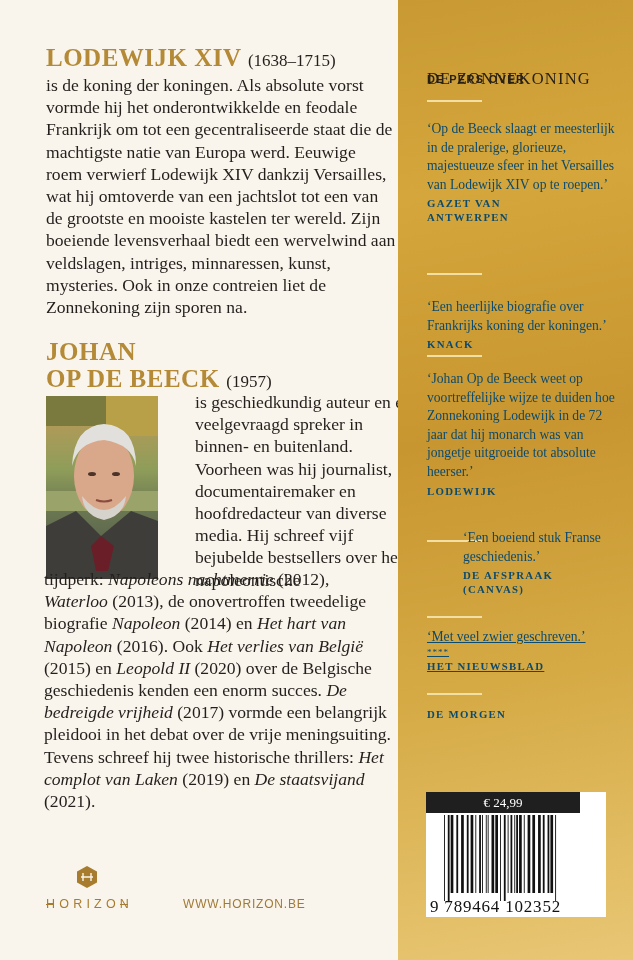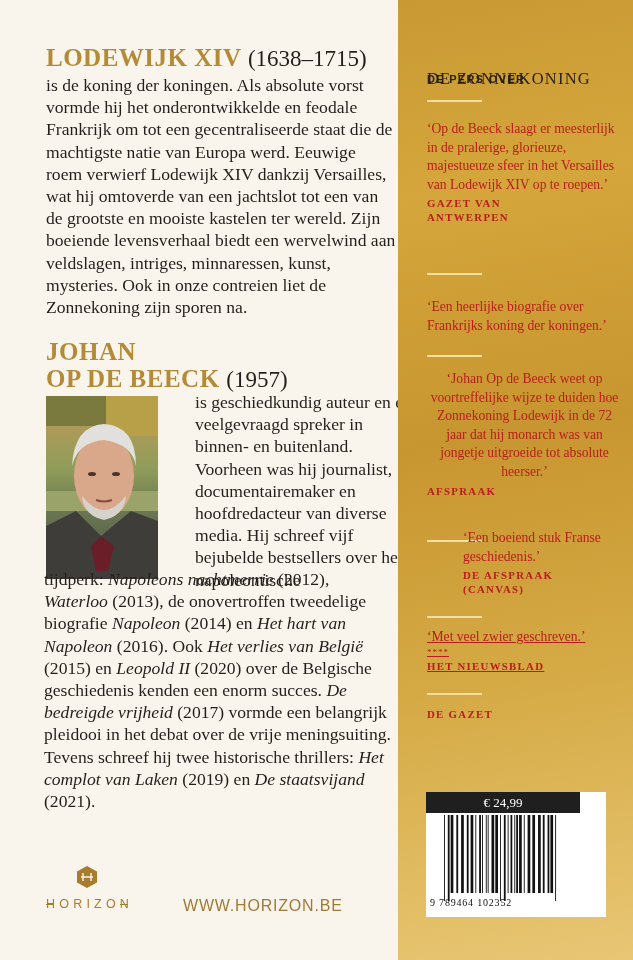--- a/index.html
+++ b/index.html
@@ -5,50 +5,50 @@
   * { box-sizing: border-box; margin: 0; padding: 0; }
   html, body { width: 633px; height: 960px; overflow: hidden; }
   body { position: relative; background: #f8f3e8; font-family: "DejaVu Serif", "Liberation Serif", serif; color: #231f1c; }
 
   .left { position: absolute; left: 0; top: 0; width: 398px; height: 960px; background: #f9f5ec; }
   .right { position: absolute; left: 398px; top: 0; width: 235px; height: 960px;
     background: linear-gradient(170deg, #c99a34 0%, #d4a63b 20%, #c89630 45%, #d5aa45 70%, #e2bd64 90%, #e8c675 100%); }
 
   .heading { font-family: "Liberation Serif", serif; font-weight: bold; color: #b48a36; letter-spacing: 0.5px; }
   .h-lodewijk { position: absolute; left: 46px; top: 44px; font-size: 25px; line-height: 28px; white-space: nowrap; }
-  .dates { font-family: "Liberation Serif", serif; font-weight: normal; color: #231f1c; font-size: 23px; letter-spacing: 0; }
+  .dates { font-family: "Liberation Serif", serif; font-weight: normal; color: #231f1c; font-size: 17px; letter-spacing: 0; }
   .body-text { font-family: "Liberation Serif", serif; font-size: 17.6px; line-height: 22.2px; color: #231f1c; }
   .p1 { position: absolute; left: 46px; top: 74px; width: 350px; }
 
   .h-johan { position: absolute; left: 46px; top: 338px; font-size: 25px; line-height: 27px; }
   .photo { position: absolute; left: 46px; top: 396px; width: 112px; height: 183px; overflow: hidden;
     background: linear-gradient(180deg, #5d6a3a 0%, #b09a58 15%, #8f9d5a 40%, #6d7a53 60%, #4b4f48 100%); }
   .p2 { position: absolute; left: 171px; top: 391px; width: 225px; margin-left: 24px; }
   .p3 { position: absolute; left: 44px; top: 568px; width: 350px; padding-left: 125px; }
   .p3 .full { margin-left: -125px; }
   i { font-style: italic; }
 
   .logo { position: absolute; left: 46px; top: 866px; width: 82px; height: 48px; }
   .logo-hex { position: absolute; left: 30px; top: 0; width: 22px; height: 22px; }
   .logo-word { position: absolute; left: 0; top: 31px; width: 82px; text-align: center; font-family: "Liberation Sans", sans-serif; font-size: 12.5px; letter-spacing: 4.2px; color: #a87c2e; }
   .logo-line-l, .logo-line-r { position: absolute; top: 38px; height: 1.2px; background: #a87c2e; width: 8px; }
   .logo-line-l { left: 0; } .logo-line-r { right: 0; }
-  .website { position: absolute; left: 183px; top: 897px; font-family: "Liberation Sans", sans-serif; font-size: 16px; letter-spacing: 0.8px; color: #a07a38; }
+  .website { position: absolute; left: 183px; top: 897px; font-family: "Liberation Sans", sans-serif; font-size: 12px; letter-spacing: 0.8px; color: #a07a38; }
 
   .press-over { position: absolute; left: 427px; top: 73px; font-family: Liberation Sans, sans-serif; font-weight: bold; font-size: 11px; letter-spacing: 1.3px; color: #2a2116; }
   .press-title { position: absolute; left: 427px; top: 69px; font-family: "Liberation Serif", serif; font-weight: normal; font-size: 16.5px; letter-spacing: 1.2px; color: #2a2116; white-space: nowrap; }
   .rule { position: absolute; left: 427px; width: 55px; height: 2px; background: #f2dfa4; }
-  .quote { position: absolute; left: 427px; width: 200px; font-family: "Liberation Serif", serif; font-size: 13.6px; line-height: 18.6px; color: #b91c1c; }
+  .quote { position: absolute; left: 427px; width: 200px; font-family: "Liberation Serif", serif; font-size: 13.6px; line-height: 18.6px; color: #0c4a6e; }
   .source { font-weight: bold; font-size: 10.8px; letter-spacing: 1.3px; line-height: 14px; margin-top: 2px; }
   .stars { font-size: 9px; letter-spacing: 1px; line-height: 10px; margin-top: 0; }
 
   .barcode { position: absolute; left: 426px; top: 792px; width: 180px; height: 125px; background: #fff; }
   .price { position: absolute; left: 0; top: 0; width: 154px; height: 21px; background: #1f1f1f; color: #fff; text-align: center; font-family: "Liberation Serif", serif; font-size: 13px; line-height: 21px; }
   .bars { position: absolute; left: 18px; top: 23px; width: 124px; height: 86px; }
-  .isbn { position: absolute; left: 4px; top: 105px; width: 150px; font-family: "Liberation Serif", serif; font-size: 10px; letter-spacing: 0.8px; color: #111; white-space: pre; }
+  .isbn { position: absolute; left: 4px; top: 105px; width: 150px; font-family: "Liberation Serif", serif; font-size: 17px; letter-spacing: 0.8px; color: #111; white-space: pre; }
 </style>
 </head>
 <body>
 
 <div class="left">
   <div class="heading h-lodewijk"><span>LODEWIJK XIV</span> <span class="dates">(1638–1715)</span></div>
   <div class="body-text p1">is de koning der koningen. Als absolute vorst vormde hij het onderontwikkelde en feodale Frankrijk om tot een gecentraliseerde staat die de machtigste natie van Europa werd. Eeuwige roem verwierf Lodewijk XIV dankzij Versailles, wat hij omtoverde van een jachtslot tot een van de grootste en mooiste kastelen ter wereld. Zijn boeiende levensverhaal biedt een wervelwind aan veldslagen, intriges, minnaressen, kunst, mysteries. Ook in onze contreien liet de Zonnekoning zijn sporen na.</div>
 
   <div class="heading h-johan">
     <div>JOHAN</div>
@@ -95,40 +95,41 @@
 
 <div id="quotes-container">
     <div class="rule" style="top: 100px;"></div>
     <div class="quote" style="top: 120px;">
       <div style="width: 190px;">‘Op de Beeck slaagt er meesterlijk in de pralerige, glorieuze, majestueuze sfeer in het Versailles van Lodewijk XIV op te roepen.’</div>
       <div class="source" style="width: 110px;">GAZET VAN ANTWERPEN</div>
     </div>
     <div class="rule" style="top: 273px;"></div>
     <div class="quote" style="top: 298px;">
       <div>‘Een heerlijke biografie over Frankrijks koning der koningen.’</div>
+      <div class="source">KNACK</div>
     </div>
     <div class="rule" style="top: 355px;"></div>
     <div class="quote" style="top: 370px;">
-      <div style="width: 195px; text-align: center;">‘Johan Op de Beeck weet op voortreffelijke wijze te duiden hoe Zonnekoning Lodewijk in de 72 jaar dat hij monarch was van jongetje uitgroeide tot absolute heerser.’</div>
-      <div class="source">AFSPRAAK</div>
+      <div style="width: 195px;">‘Johan Op de Beeck weet op voortreffelijke wijze te duiden hoe Zonnekoning Lodewijk in de 72 jaar dat hij monarch was van jongetje uitgroeide tot absolute heerser.’</div>
+      <div class="source">LODEWIJK</div>
     </div>
     <div class="rule" style="top: 540px;"></div>
     <div class="quote" style="top: 529px; margin-left: 36px;">
       <div>‘Een boeiend stuk Franse geschiedenis.’</div>
       <div class="source" style="width: 110px;">DE AFSPRAAK (CANVAS)</div>
     </div>
     <div class="rule" style="top: 616px;"></div>
     <div class="quote" style="top: 628px; text-decoration: underline;">
       <div>‘Met veel zwier geschreven.’</div>
       <div class="stars">****</div>
       <div class="source">HET NIEUWSBLAD</div>
     </div>
     <div class="rule" style="top: 693px;"></div>
     <div class="quote" style="top: 705px;">
-      <div class="source">DE GAZET</div>
+      <div class="source">DE MORGEN</div>
     </div>
   </div>
 
 <div class="barcode">
   <div class="price">€ 24,99</div>
   <svg class="bars" id="bars" viewBox="0 0 124 86" preserveAspectRatio="none">
       <rect x="0" y="0" width="0.9" height="86" fill="#111"></rect>
       <rect x="3.8" y="0" width="1.8" height="86" fill="#111"></rect>
       <rect x="6.6499999999999995" y="0" width="2.7" height="78" fill="#111"></rect>
       <rect x="12.35" y="0" width="1.8" height="78" fill="#111"></rect>

